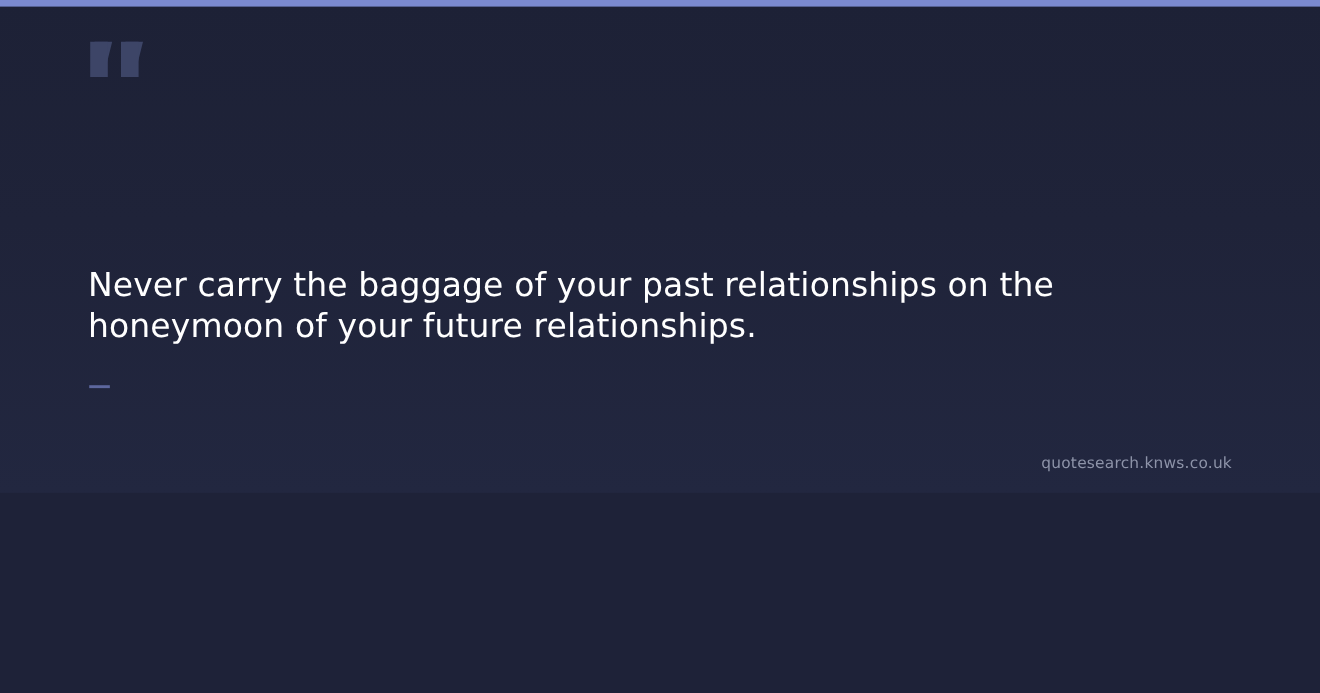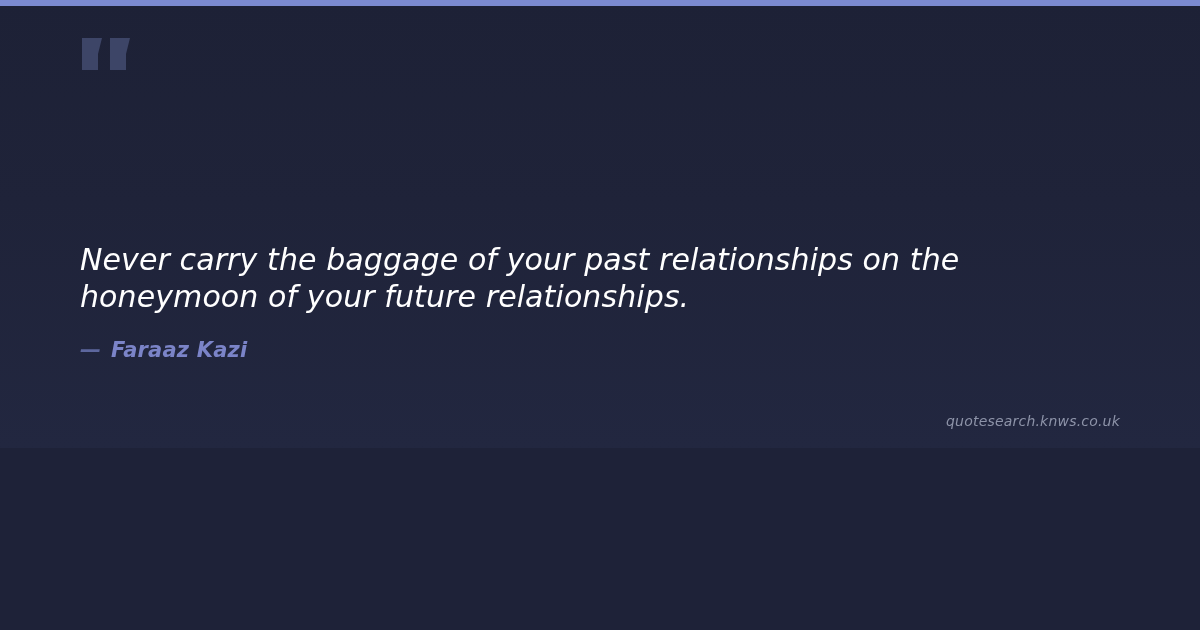--- a/index.html
+++ b/index.html
@@ -15,21 +15,20 @@
     background: #1e2238;
   }
 
   .quote-card {
     position: relative;
     width: 1200px;
     height: 448px;
     box-sizing: border-box;
     background: linear-gradient(180deg, #1d2136 0%, #1f2339 45%, #222740 100%);
     overflow: hidden;
-    font-style: italic;
   }
 
   
   .accent-bar {
     position: absolute;
     top: 0;
     left: 0;
     width: 1200px;
     height: 6px;
     background: #7b8ad0;
@@ -124,18 +123,17 @@
       <path d="M30 54 L30 22 L46 22 L46 54 Z" fill="#3d4567"></path>
     </svg>
   </div>
 
   <div class="quote-body">
     <p class="quote-text">Never carry the baggage of your past relationships on the honeymoon of your future relationships.</p>
   </div>
 
   <div class="attribution">
     <span class="attribution-dash">—</span>
-    <span class="attribution-name">Faraaz Kazi</span>
   </div>
 
   <div class="watermark">quotesearch.knws.co.uk</div>
 
 </div>
 
 </body></html>

